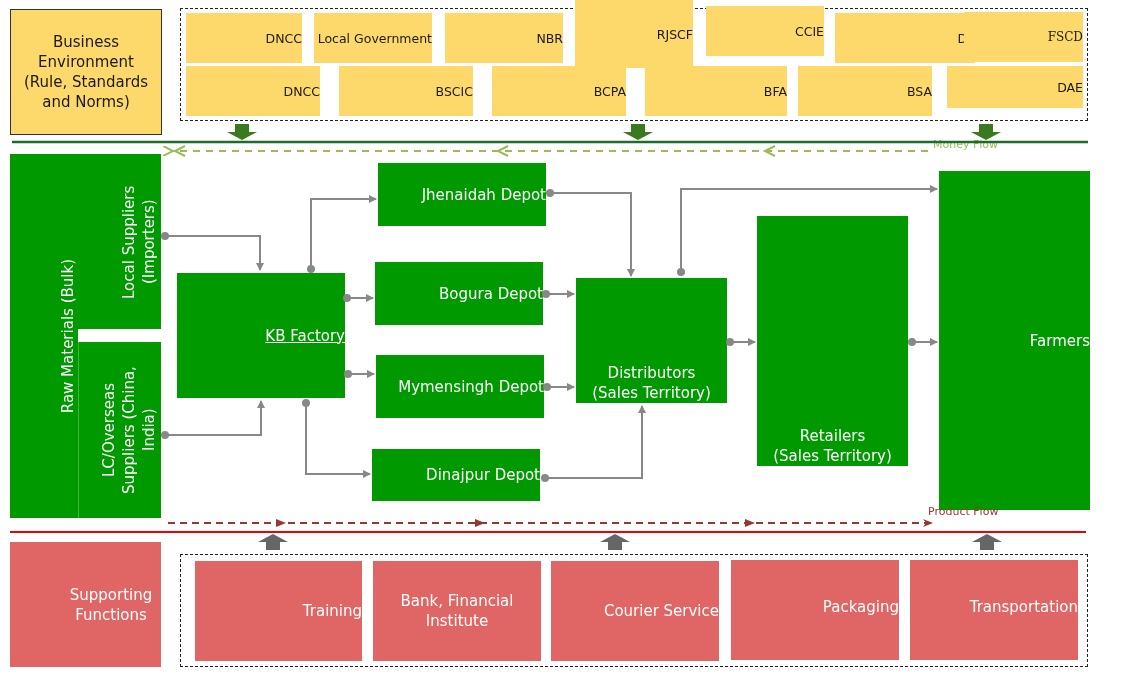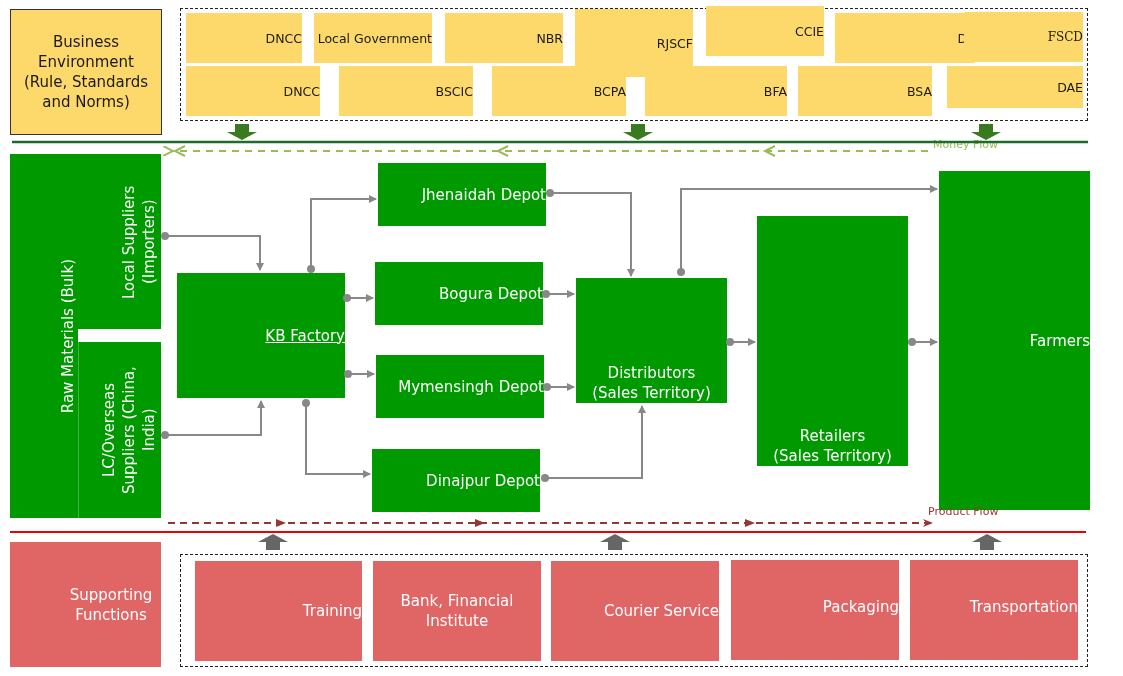--- a/index.html
+++ b/index.html
@@ -27,21 +27,21 @@
 
 <div class="abs yellow center" style="left:186px;top:13px;width:116px;height:50px;">
     <span>DNCC</span>
   </div>
 <div class="abs yellow center" style="left:314px;top:13px;width:118px;height:50px;">
     <span>Local Government</span>
   </div>
 <div class="abs yellow center" style="left:445px;top:13px;width:118px;height:50px;">
     <span>NBR</span>
   </div>
-<div class="abs yellow center" style="left:575px;top:9px;width:118px;height:68px;">
+<div class="abs yellow center" style="left:575px;top:0;width:118px;height:68px;">
     <span>RJSCF</span>
   </div>
 <div class="abs yellow center" style="left:706px;top:6px;width:118px;height:50px;">
     <span>CCIE</span>
   </div>
 <div class="abs yellow center" style="left:835px;top:13px;width:140px;height:50px;">
     <span>DE</span>
   </div>
 <div class="abs yellow center serif" style="left:964px;top:12px;width:119px;height:50px;">
     <span>FSCD</span>
@@ -81,21 +81,21 @@
 </div>
 <div class="abs green center" style="left:378px;top:163px;width:168px;height:63px;">
   <span>Jhenaidah Depot</span>
 </div>
 <div class="abs green center" style="left:375px;top:262px;width:168px;height:63px;">
   <span>Bogura Depot</span>
 </div>
 <div class="abs green center" style="left:376px;top:355px;width:168px;height:63px;">
   <span>Mymensingh Depot</span>
 </div>
-<div class="abs green center" style="left:372px;top:449px;width:168px;height:63px;">
+<div class="abs green center" style="left:372px;top:449px;width:168px;height:52px;">
   <span>Dinajpur Depot</span>
 </div>
 
 <div class="abs green center" style="left:576px;top:278px;width:151px;height:125px;flex-direction:column;">
   <span>Distributors</span>
   <span>(Sales Territory)</span>
 </div>
 <div class="abs green center" style="left:757px;top:216px;width:151px;height:250px;flex-direction:column;">
   <span>Retailers</span>
   <span>(Sales Territory)</span>

